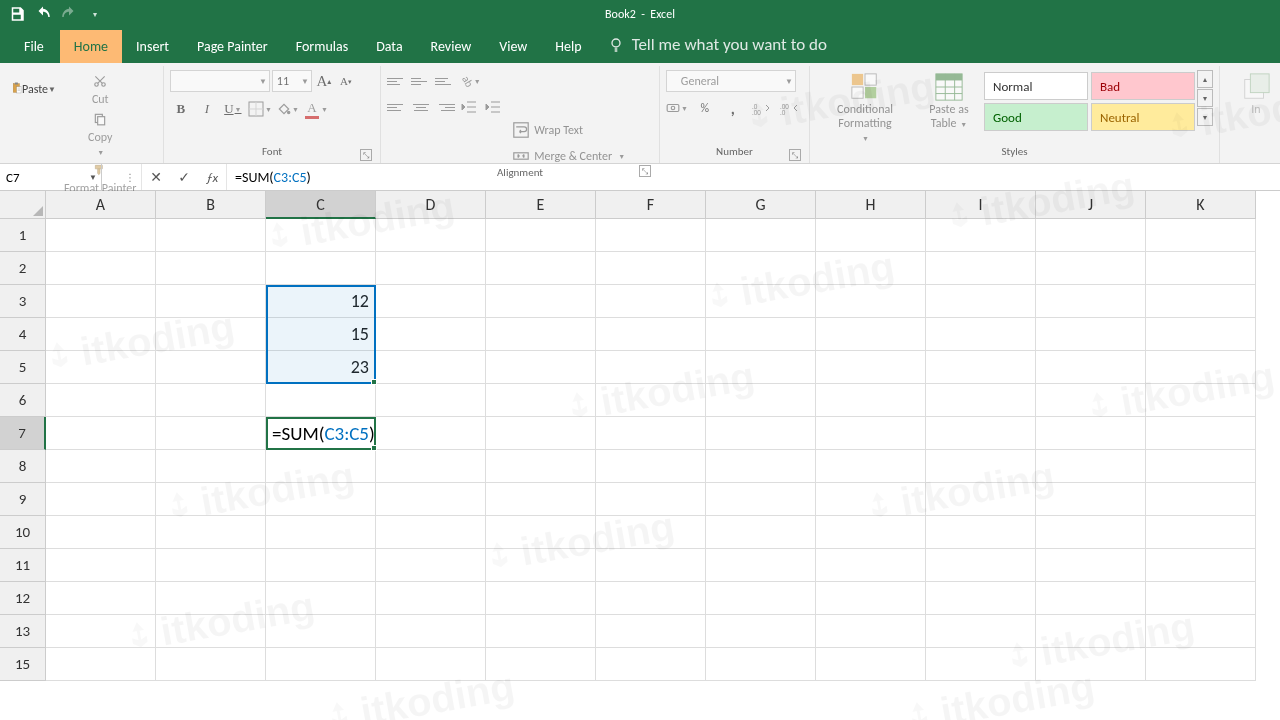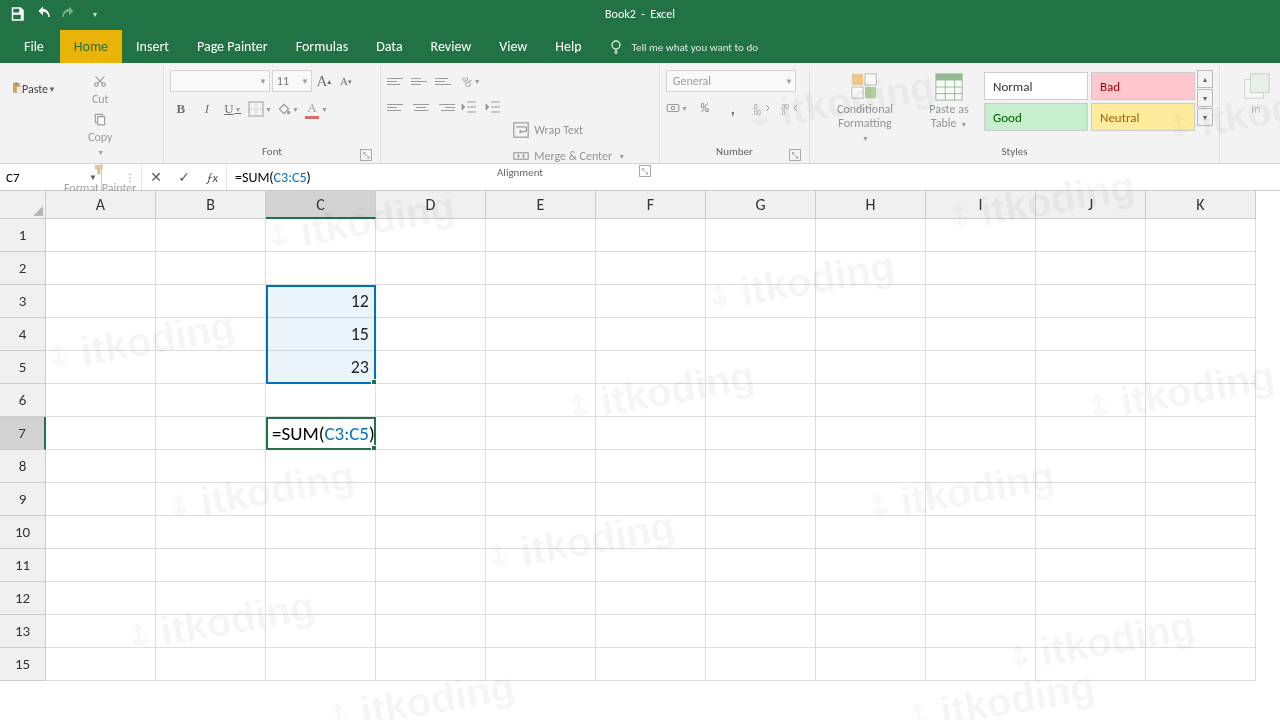--- a/index.html
+++ b/index.html
@@ -7,23 +7,23 @@
 
 
 .titlebar { height: 28px; background: #217346; display: flex; align-items: center; color: #fff; font-size: 12px; position: relative; }
 .qat { display: flex; align-items: center; gap: 8px; padding: 0 8px; height: 100%; }
 .qat-icon { width: 18px; height: 18px; display: flex; align-items: center; justify-content: center; fill: #fff; cursor: pointer; }
 .title-center { position: absolute; left: 50%; transform: translateX(-50%); }
 
 
 .ribbon-tabs { height: 35px; background: #217346; display: flex; align-items: flex-end; padding-left: 8px; color: #fff; font-size: 14px; }
 .tab { padding: 8px 14px; cursor: pointer; }
-.tab.active { background: #eab308; color: #217346; }
+.tab.active { background: #fdba74; color: #217346; }
 .tab.file { background: transparent; color: #fff; padding: 8px 16px; }
-.tellme { display: flex; align-items: center; gap: 8px; padding: 8px 12px; color: #dfe9e4; font-size: 11px; }
+.tellme { display: flex; align-items: center; gap: 8px; padding: 8px 12px; color: #dfe9e4; font-size: 17px; }
 .bulb-icon { width: 16px; height: 16px; }
 
 
 .ribbon { height: 101px; background: #f3f3f3; border-bottom: 1px solid #d4d4d4; display: flex; padding: 3px 6px 0 6px; }
 .group { border-right: 1px solid #e0e0e0; padding: 2px 6px 0 6px; display: flex; flex-direction: column; position: relative; }
 .group-body { flex: 1; display: flex; align-items: flex-start; gap: 4px; padding-top: 2px; }
 .group-label { height: 18px; font-size: 11px; color: #666; text-align: center; position: relative; }
 .launcher { position: absolute; right: 2px; bottom: 2px; width: 12px; height: 12px; border: 1px solid #aaa; font-size: 8px; color: #777; display: flex; align-items: center; justify-content: center; cursor: pointer; }
 
 .paste-btn { display: flex; flex-direction: row; align-items: center; width: 44px; cursor: pointer; }
@@ -55,21 +55,21 @@
 .align-ic { width: 20px; height: 18px; display: flex; flex-direction: column; justify-content: center; gap: 2px; cursor: pointer; }
 .aline { height: 1px; background: #555; }
 .indent-ic { width: 20px; height: 18px; display: flex; align-items: center; justify-content: center; cursor: pointer; }
 .indent-ic svg { width: 16px; height: 14px; }
 
 .wrap-merge { display: flex; flex-direction: column; gap: 6px; opacity: .55; font-size: 12px; color: #444; padding-top: 2px; margin-top: 48px; }
 .wm-row { display: flex; align-items: center; gap: 5px; padding: 2px 6px; cursor: pointer; }
 .wm-row svg { width: 16px; height: 16px; }
 
 .num-stack { display: flex; flex-direction: column; gap: 6px; opacity: .55; }
-.num-format { width: 130px; height: 22px; border: 1px solid #bbb; background: #fff; font-size: 12px; padding: 0 6px; display: flex; align-items: center; color: #555; position: relative; }
+.num-format { width: 130px; height: 22px; border: 1px solid #bbb; background: #fff; font-size: 12px; padding: 0 14px; display: flex; align-items: center; color: #555; position: relative; }
 .num-row { display: flex; gap: 6px; align-items: center; }
 .num-btn { width: 22px; height: 20px; display: flex; align-items: center; justify-content: center; font-size: 12px; cursor: pointer; }
 
 .big-btn { display: flex; flex-direction: column; align-items: center; width: 68px; cursor: pointer; font-size: 12px; color: #444; text-align: center; opacity: .55; padding-top: 2px; margin-left: 18px; }
 .big-btn svg { width: 30px; height: 30px; }
 
 .styles-box { display: flex; flex-direction: column; gap: 3px; padding-top: 2px; }
 .style-row { display: flex; gap: 3px; }
 .style-cell { width: 104px; height: 28px; border: 1px solid #ccc; display: flex; align-items: center; padding: 0 8px; font-size: 13px; cursor: pointer; }
 .style-normal { background: #fff; color: #333; }

